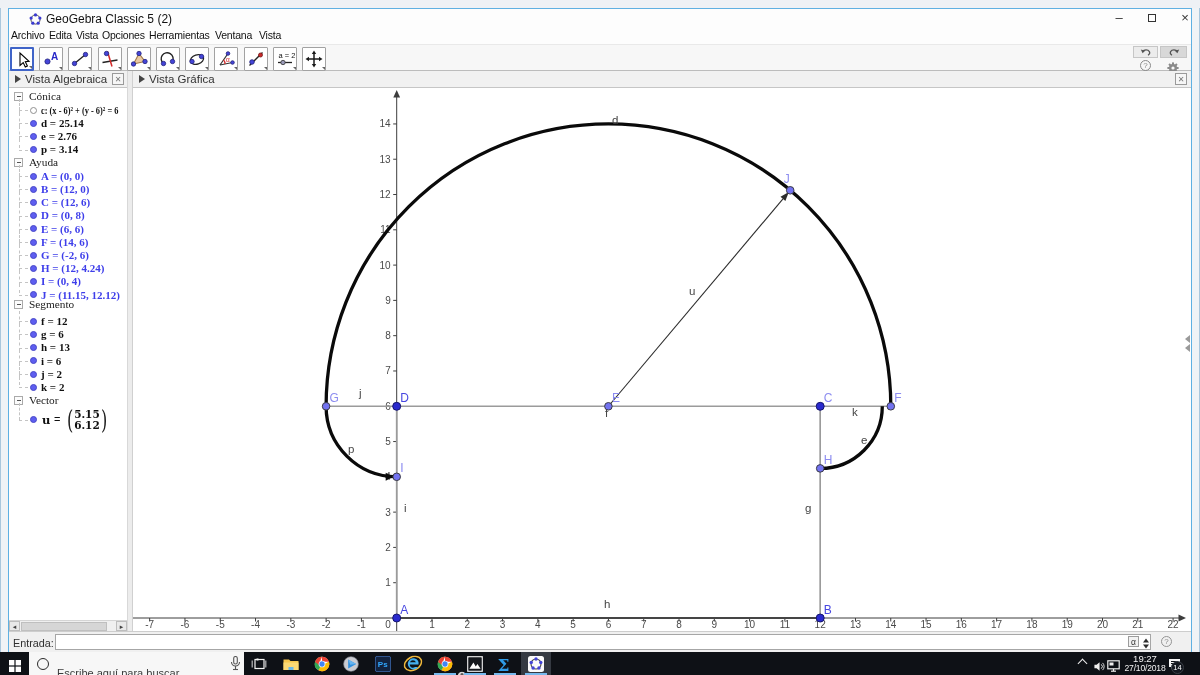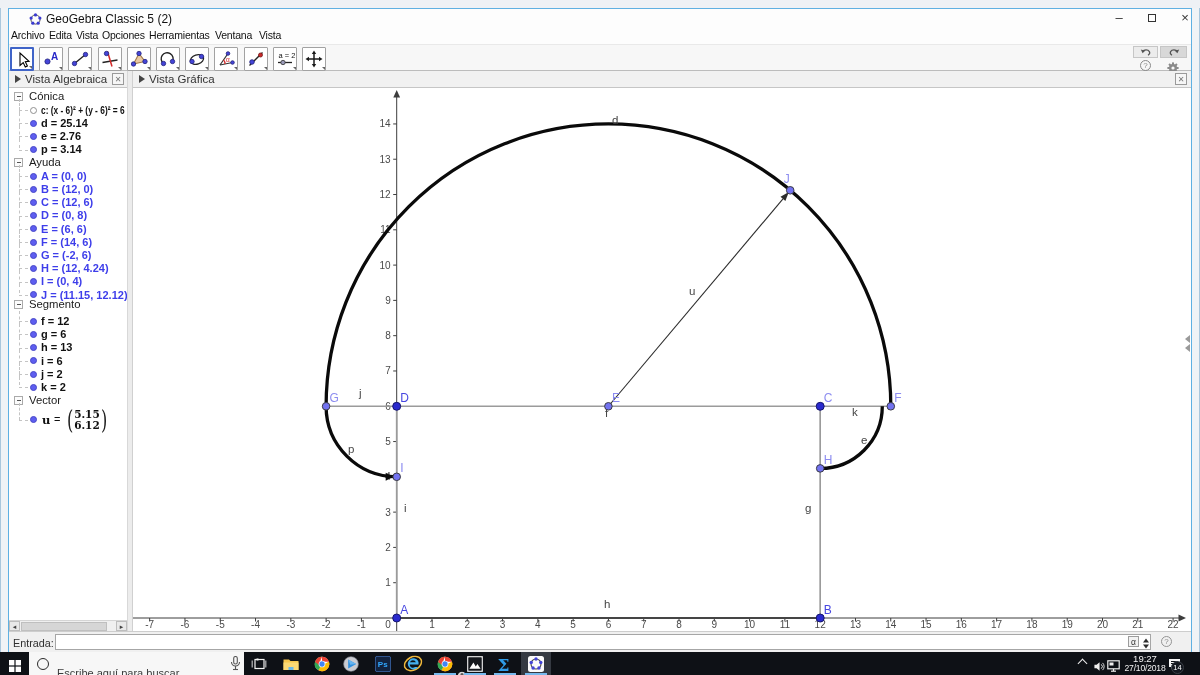--- a/index.html
+++ b/index.html
@@ -47,21 +47,21 @@
   #gfx-header { left:124px; top:62px; width:1058px; }
   .ph-arrow { position:absolute; left:6px; top:4px; width:0; height:0; border-left:6px solid #444; border-top:4px solid transparent; border-bottom:4px solid transparent; }
   .ph-label { position:absolute; left:16px; top:2px; }
   .ph-close { position:absolute; top:2px; width:12px; height:12px; border:1px solid #9a9a9a; background:#f6f6f6; color:#777; font-size:8px; line-height:11px; text-align:center; }
   #alg-header .ph-close { left:103px; }
   #gfx-header .ph-close { left:1042px; }
 
   #splitter { position:absolute; left:118px; top:62px; width:6px; height:581px; background:#ececec; border-left:1px solid #d8d8d8; border-right:1px solid #d0d0d0; }
 
   #algebra { position:absolute; left:0; top:79px; width:118px; height:532px; background:#fff; overflow:hidden; }
-  .tree-row { position:absolute; left:0; width:200px; height:13.2px; white-space:nowrap; }
+  .tree-row { position:absolute; left:0; width:200px; height:13.2px; white-space:nowrap;font-family:Liberation Serif, serif; }
   .tree-row .grp-box { position:absolute; left:5px; top:2px; width:9px; height:9px; border:1px solid #aaa; background:#fcfcfc; }
   .tree-row .grp-box::after { content:""; position:absolute; left:1.5px; top:3px; width:4px; height:1px; background:#555; }
   .tree-row .grp-label { position:absolute; left:20px; top:0px; font-size:11.3px; color:#1a1a1a; }
   .tree-row .dot { position:absolute; left:20.5px; top:3.2px; width:7px; height:7px; border-radius:50%; background:#5e5ef0; border:1px solid #4848c8; }
   .tree-row .dot.hollow { background:#fff; border:1px solid #909090; }
   .tree-row .obj-label { position:absolute; left:32px; top:0.4px; font-size:11px; font-weight:bold; color:#111; transform-origin:left center; }
   .tree-row .obj-label.cond { transform:scaleX(0.76); }
   .tree-row .obj-label.blue { color:#3e3eea; }
   .vline { position:absolute; left:10px; width:1px; border-left:1px dashed #c4c4c4; }
   .hstub { position:absolute; left:10px; height:1px; width:9px; border-top:1px dashed #c4c4c4; }

